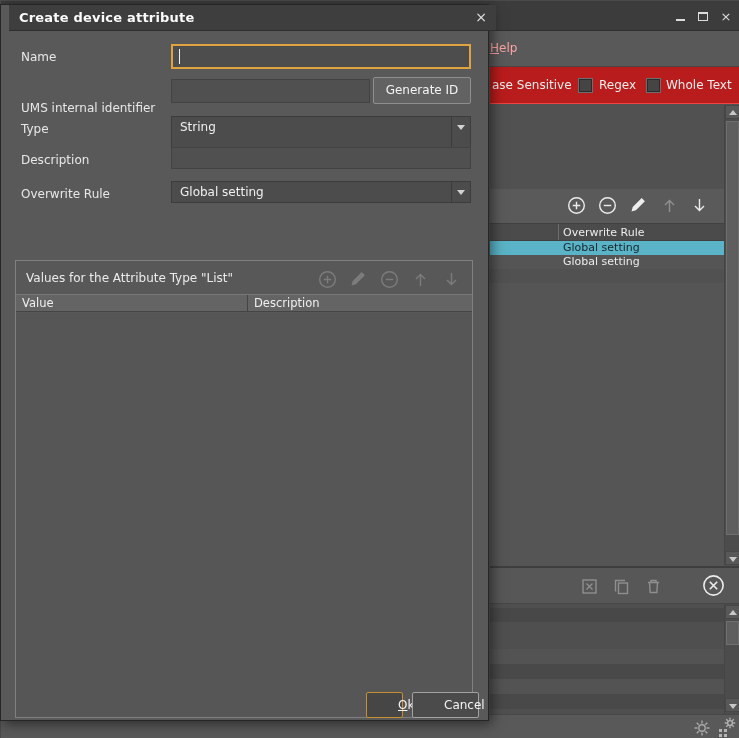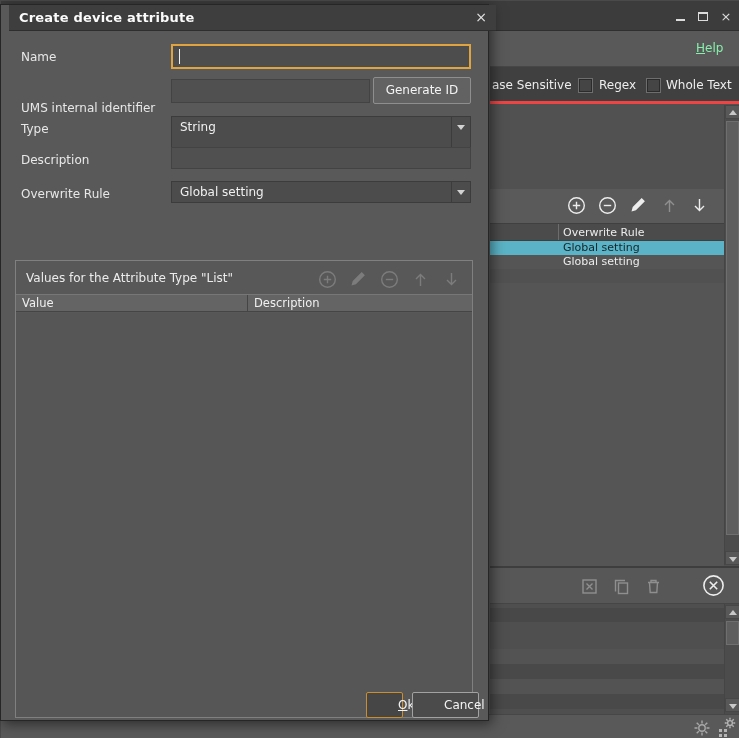--- a/index.html
+++ b/index.html
@@ -19,23 +19,23 @@
   svg{stroke:currentColor;fill:none;stroke-width:1.4;}
 
   
   .bgwin{background:#595959;border:1px solid #4a4a4a;}
   .titlebar{background:#3c3c3c;border-bottom:1px solid #2f2f2f;}
   .winbtns{display:flex;gap:9px;align-items:center;}
   .winbtn{width:14px;height:14px;display:flex;align-items:center;justify-content:center;color:#dcdcdc;font-size:13px;cursor:default;}
   .min-glyph{display:block;width:9px;height:0;border-bottom:2px solid #dcdcdc;margin-top:8px;}
   .max-glyph{display:block;width:10px;height:9px;border:1px solid #dcdcdc;border-top:2px solid #dcdcdc;}
   .helprow{background:#595959;border-bottom:1px solid #474747;}
-  .helptext{display:inline-block;margin-left:206px;line-height:35px;color:#86efac;}
+  .helptext{display:inline-block;line-height:35px;color:#fca5a5;}
   .mnemonic::first-letter{text-decoration:underline;}
-  .searchrow{background:#404040;border-bottom:3px solid #ef4444;}
+  .searchrow{background:#b91c1c;border-bottom:1px solid #ef4444;}
   .checkbox{position:absolute;width:13px;height:13px;background:#454545;border:1px solid #2b2b2b;box-shadow:0 0 0 1px #6e6e6e;}
   .sr-label{position:absolute;top:11px;color:#ededed;}
 
   .results-panel{background:#515151;}
   .res-toolbar{position:absolute;left:0;top:85px;width:234px;height:34px;background:#5a5a5a;}
   .tb-icon{position:absolute;color:#ededed;}
   .tb-icon.disabled{color:#8f8f8f;}
   .res-header{position:absolute;left:0;top:119px;width:234px;height:18px;background:#4b4b4b;border-top:1px solid #404040;border-bottom:1px solid #404040;}
   .res-header .divider{position:absolute;left:68px;top:0;width:1px;height:100%;background:#6d6d6d;}
   .res-header .hdr-text{position:absolute;left:73px;top:2px;font-size:11px;color:#ececec;}

